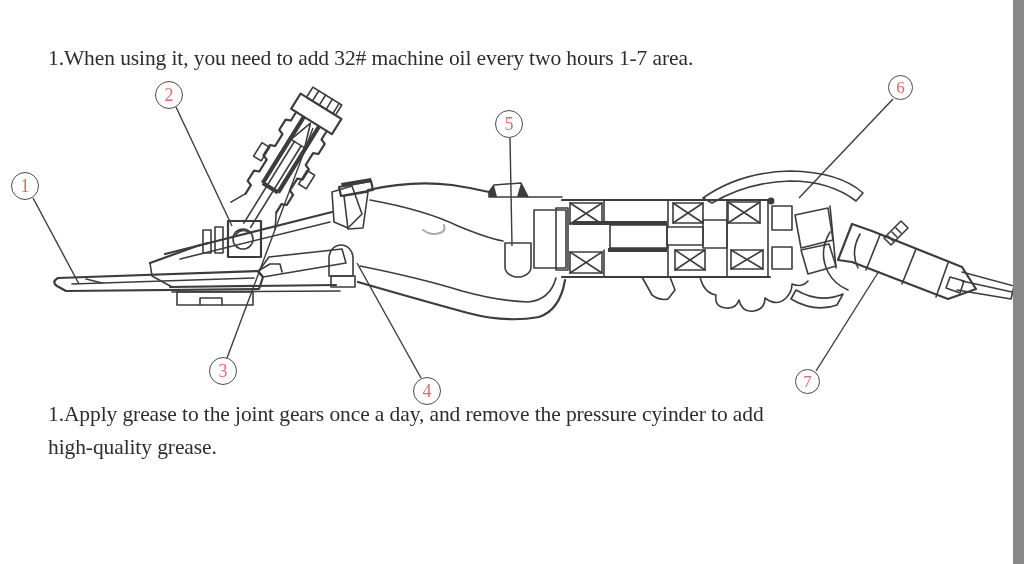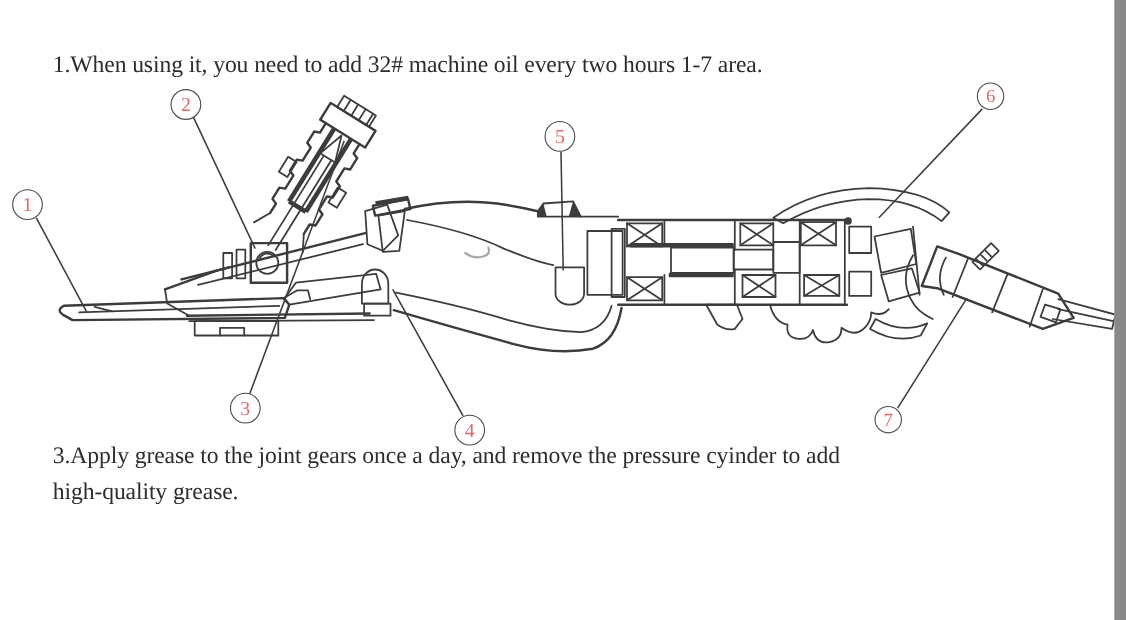--- a/index.html
+++ b/index.html
@@ -214,16 +214,16 @@
         <span>5</span>
       </div>
     <div class="callout small" style="left:888px;top:75px;">
         <span>6</span>
       </div>
     <div class="callout small" style="left:795px;top:369px;">
         <span>7</span>
       </div>
   </div>
 
-  <p class="instr instr-2">3.Apply grease to the joint gears once a day, and remove the pressure cyinder to add
+  <p class="instr instr-2">1.Apply grease to the joint gears once a day, and remove the pressure cyinder to add
 high-quality grease.</p>
 
 </div>
 
 </body></html>

